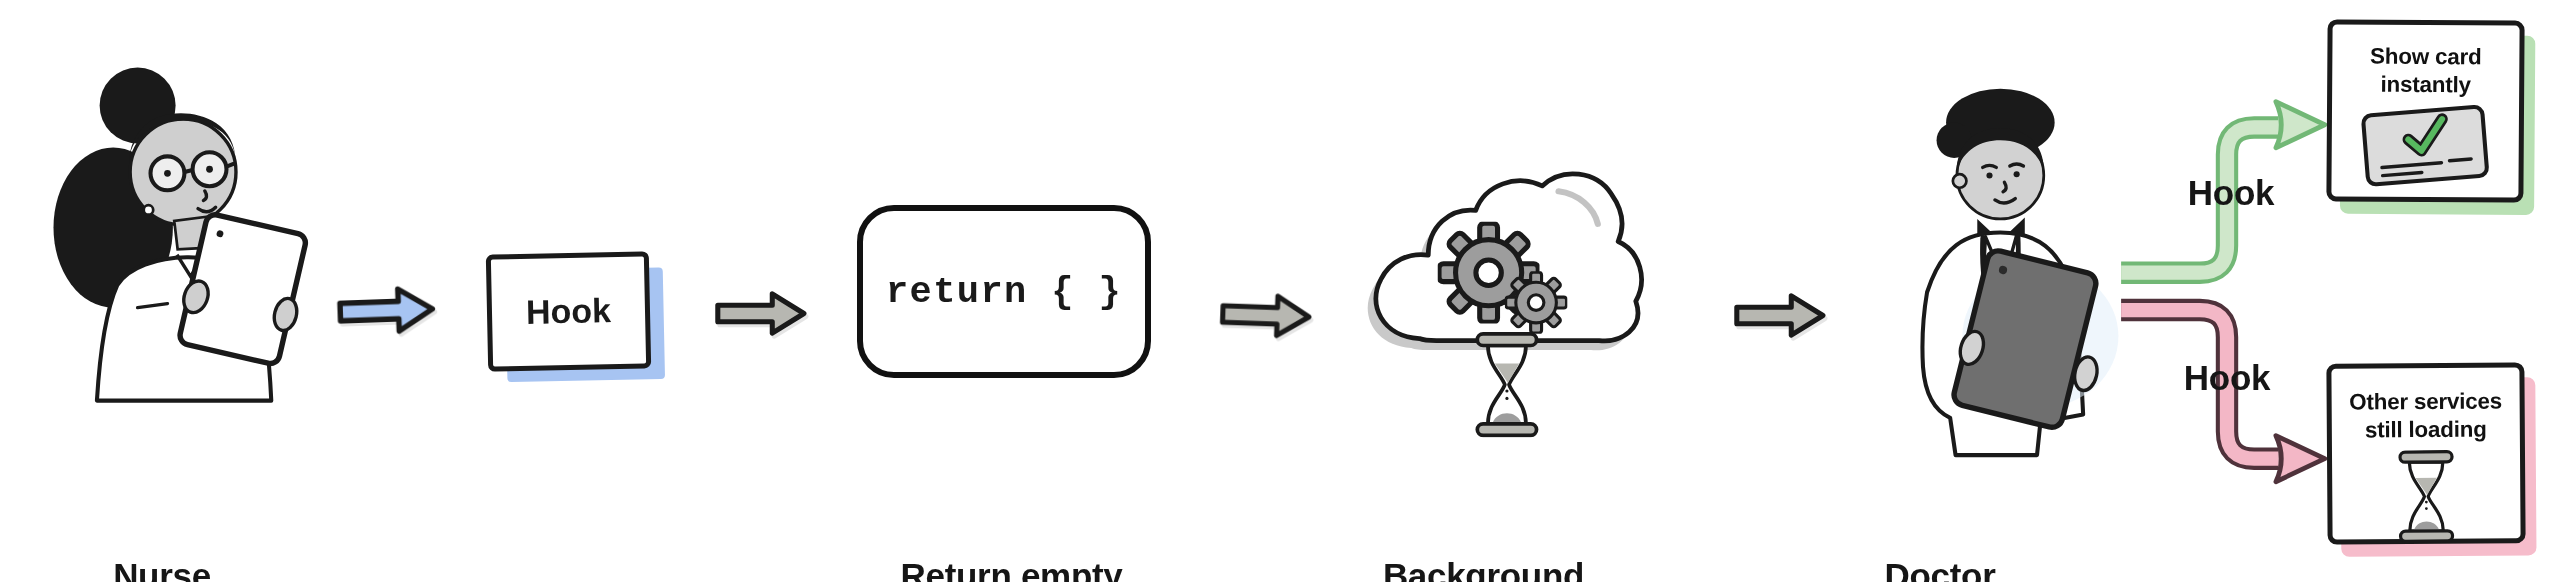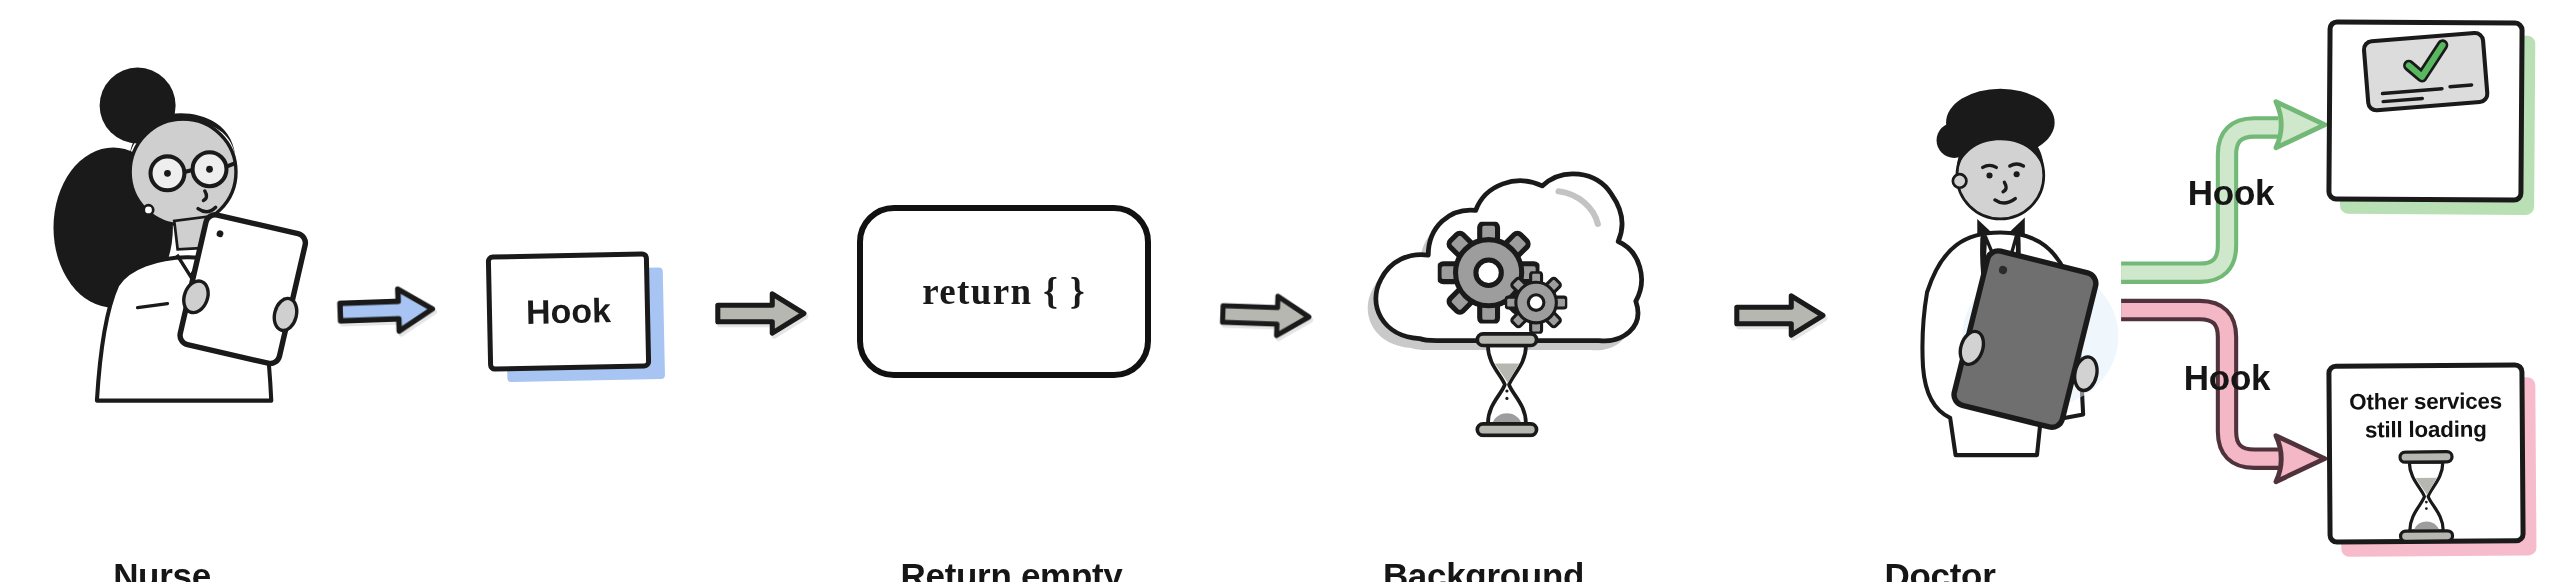--- a/index.html
+++ b/index.html
@@ -35,21 +35,21 @@
     font-size:34px; font-weight:600;
   }
 
   
   .return-box{
     position:absolute; left:857px; top:205px; width:294px; height:173px;
     box-sizing:border-box; background:#fff; border:6.1px solid #111;
     border-radius:37px; display:flex; align-items:center; justify-content:center;
   }
   .return-box .code{
-    font-family:Liberation Serif, serif; font-weight:700; font-size:37px;
+    font-family:Liberation Mono, monospace; font-weight:700; font-size:37px;
     letter-spacing:1.4px; white-space:pre;text-align:center;
   }
 
   
   .hook-label{
     position:absolute; width:136px; text-align:center;
     font-size:35px; font-weight:700; letter-spacing:-0.3px; color:#161616;
   }
 
   
@@ -231,20 +231,24 @@
     <path class="head-green" d="M 3352 150 L 3424 184 L 3352 218 Q 3368 184 3352 150 Z"></path>
 
     <path class="band-outer band-pink-outer" d="M 3124 457 L 3240 457 Q 3280 457 3280 497 L 3280 636 Q 3280 676 3320 676 L 3356 676"></path>
     <path class="band-pink-inner" d="M 3124 457 L 3240 457 Q 3280 457 3280 497 L 3280 636 Q 3280 676 3320 676 L 3356 676"></path>
     <path class="head-pink" d="M 3352 642 L 3424 676 L 3352 710 Q 3368 676 3352 642 Z"></path>
   </svg>
   <div class="hook-label" style="left:2163px;top:173px;">Hook</div>
   <div class="hook-label" style="left:2159px;top:358px;">Hook</div>
 
   <div class="result-box box-green">
+    <div class="title">
+      <div>Show card</div>
+      <div>instantly</div>
+    </div>
     <svg width="133" height="86" viewBox="0 0 196 126" style="margin-top:5.4px;transform:rotate(-5deg)">
       <rect x="10" y="10" width="176" height="102" rx="12" fill="var(--c-card_gray)" stroke="var(--c-ink)" stroke-width="6"></rect>
       <path d="M 32 88 H 120" stroke="var(--c-ink)" stroke-width="5" stroke-linecap="round"></path>
       <path d="M 32 100 H 90" stroke="var(--c-ink)" stroke-width="5" stroke-linecap="round"></path>
       <path d="M 132 86 H 164" stroke="var(--c-ink)" stroke-width="5" stroke-linecap="round"></path>
       <path d="M 74 50 L 92 68 L 126 24" fill="none" stroke="var(--c-ink)" stroke-width="17" stroke-linecap="round" stroke-linejoin="round"></path>
       <path d="M 74 50 L 92 68 L 126 24" fill="none" stroke="var(--c-check_green)" stroke-width="9" stroke-linecap="round" stroke-linejoin="round"></path>
     </svg>
   </div>
 

